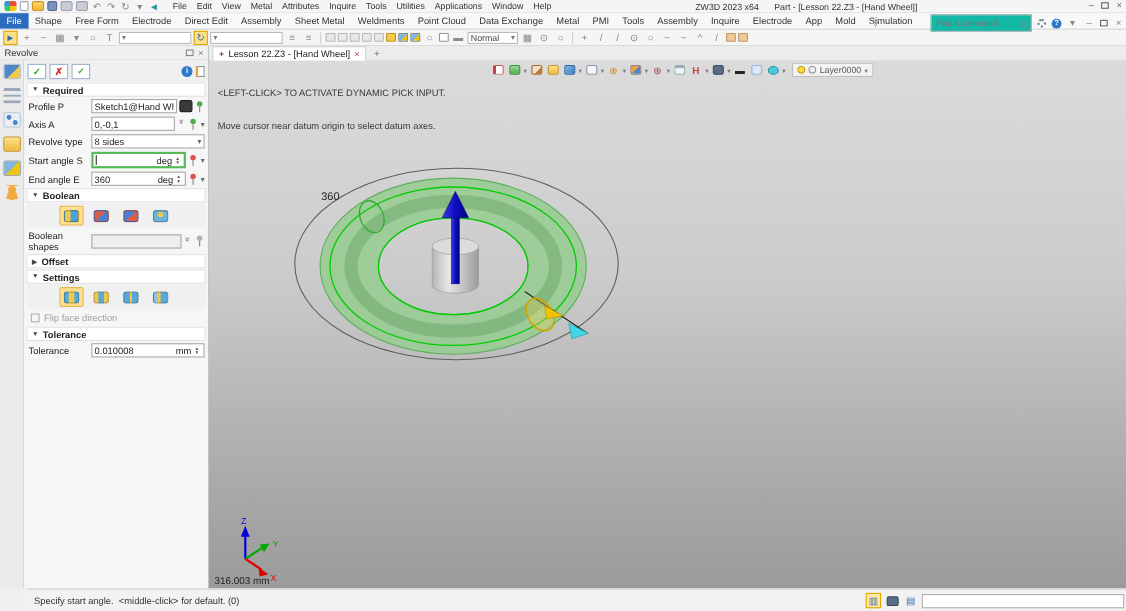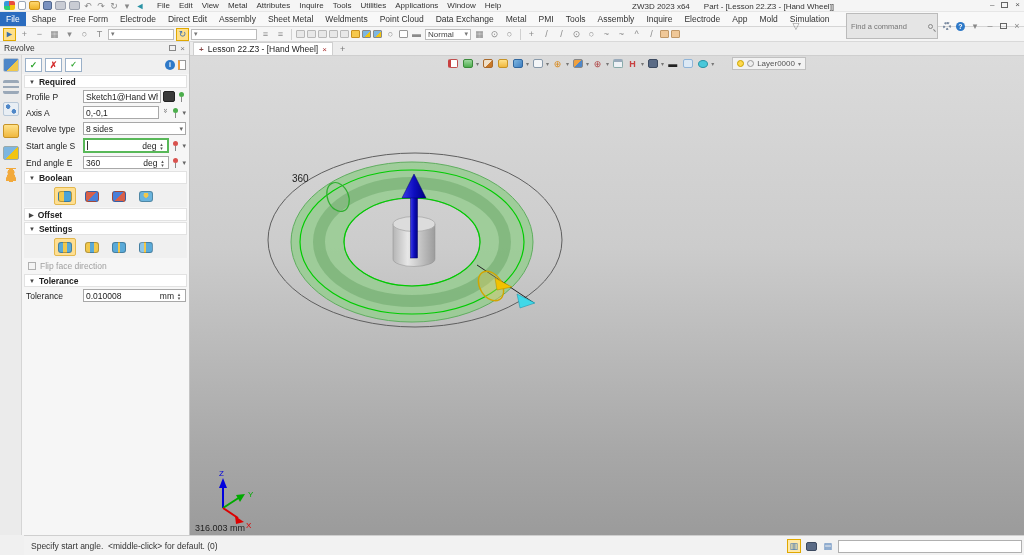--- a/index.html
+++ b/index.html
@@ -27,21 +27,21 @@
   .title-text { position:absolute; left:632px; top:2px; display:flex; gap:14px; color:#333; white-space:nowrap; }
   .win-controls { position:absolute; right:4px; top:0; display:flex; gap:7px; align-items:center; color:#555; font-size:8px; }
   .box-restore { width:7px; height:6px; border:1px solid #666; display:inline-block; }
   
   .ribbontabs { position:relative; height:15px; background:#f8f8f8; border-bottom:1px solid #d5d5d5;
     display:flex; align-items:stretch; font-size:8.5px; color:#333; }
   .rtab { display:flex; align-items:center; padding:0 6px; cursor:default; white-space:nowrap; }
   .rtab.active { background:#2b6cbf; color:#fff; }
   .rtabs { display:flex; }
   .rb-right { position:absolute; right:2px; top:1px; display:flex; align-items:center; gap:5px; }
-  .searchbox { width:92px; height:26px; border:1px solid #bbb; background:#e5e5e5; display:flex; align-items:center; padding:0 2px;margin-left:40px; }
+  .searchbox { width:92px; height:16px; border:1px solid #bbb; background:#14b8a6; display:flex; align-items:center; padding:0 2px;margin-left:40px; }
   .searchbox input { border:none; outline:none; flex:1; font-size:7.5px; font-family:"Liberation Sans",sans-serif; color:#444; background:transparent; width:70px; }
   .mag { width:5px; height:5px; border:1px solid #888; border-radius:50%; position:relative; margin-right:2px; }
   .mag::after { content:""; position:absolute; width:3px; height:1px; background:#888; transform:rotate(45deg); left:4px; top:5px; }
   .gear { width:8px; height:8px; border:2px dotted #7a8aa0; border-radius:50%; }
   .helpc { width:9px; height:9px; border-radius:50%; background:#2e79c8; color:#fff; font-size:7px; display:flex; align-items:center; justify-content:center; font-weight:bold; }
   
   .toolbar { height:15px; background:#f5f5f5; border-bottom:1px solid #d9d9d9; display:flex; align-items:center; gap:2px; padding:0 3px; }
   .tb-ic { min-width:13px; height:13px; display:inline-flex; align-items:center; justify-content:center; font-size:9px; color:#8a8a8a; }
   .tb-ic.hl { background:#ffe08a; border:1px solid #e0a800; }
   .tb-ic.blue { color:#3a6fb0; }
@@ -134,21 +134,21 @@
   .ci.brush { background:linear-gradient(135deg,#f0e0c8 60%,#c87828 60%); border:1px solid #a8682a; }
   .ci.cube-blue { background:linear-gradient(135deg,#7db6e0,#3f7fc2); border:1px solid #2f669e; }
   .ci.cube-wire { background:#f4f6f8; border:1px solid #8899aa; }
   .ci.box-yellow { background:linear-gradient(#ffe28a,#f0b83e); border:1px solid #c79326; }
   .ci.split { background:linear-gradient(135deg,#f0a03e 50%,#4f87c8 50%); border:1px solid #888; }
   .ci.window { background:#eef2f6; border:1px solid #8aa; border-top:3px solid #9ab; }
   .ci.monitor { background:#5a6b86; border:1px solid #3c4a60; }
   .ci.plane { background:#dce9f5; border:1px solid #8fb4d8; }
   .ci.blob-cyan { background:#49c8da; border:1px solid #2a93a5; border-radius:50%; width:10px; height:8px; }
   .redH { color:#c84040; font-weight:bold; font-size:9px; }
-  .layerchip { display:flex; align-items:center; gap:3px; border:1px solid #c0c0c0; background:#f2f2f2; height:13px; padding:0 4px; font-size:8px; color:#555; margin-left:16px; }
+  .layerchip { display:flex; align-items:center; gap:3px; border:1px solid #c0c0c0; background:#f2f2f2; height:13px; padding:0 4px; font-size:8px; color:#555; margin-left:4px; }
   .bulb { width:7px; height:7px; border-radius:50%; background:#ffd84d; border:1px solid #c8a400; }
   .ringo { width:7px; height:7px; border-radius:50%; border:1px solid #999; background:#eee; }
   
   .statusbar { position:relative; height:20px; background:#f2f2f2; border-top:1px solid #cfcfcf; display:flex; align-items:center; font-size:8.5px; color:#333;margin-left:24px; }
   .status-msg { padding-left:7px; white-space:pre; }
   .status-right { position:absolute; right:2px; top:3px; display:flex; align-items:center; gap:3px; }
   .sic { width:14px; height:14px; display:inline-flex; align-items:center; justify-content:center; font-size:9px; color:#3a6fb0; }
   .sic.hl { background:#ffe9a8; border:1px solid #e0a800; }
   .cmdinput { width:184px; height:13px; border:1px solid #b0b0b0; background:#fff; font-size:8px; font-family:"Liberation Sans",sans-serif; outline:none; padding:0 2px; }
 </style>
@@ -382,20 +382,28 @@
               <span class="shape s2"></span>
             </span>
           <span class="ibtn">
               <span class="shape s3"></span>
             </span>
           <span class="ibtn">
               <span class="shape s4"></span>
             </span>
         </div>
 
+        <div class="frow">
+          <label>Boolean shapes</label>
+          <div class="fld disabled">
+            <span class="val"></span>
+          </div>
+          <span class="chev">»</span>
+          <span class="pin gray"></span>
+        </div>
 
         <div class="section-h">
           <span class="sec-arrow">▶</span>
           <span>Offset</span>
         </div>
 
         <div class="section-h">
           <span class="sec-arrow">▼</span>
           <span>Settings</span>
         </div>
@@ -504,20 +512,24 @@
           <line x1="33" y1="452" x2="48" y2="462" stroke="#dd0000" stroke-width="2"></line>
           <polygon points="54,466 45,460 46,468" fill="#dd0000"></polygon>
           <text x="29" y="420" font-size="8" fill="#0000dd">Z</text>
           <text x="58" y="441" font-size="8" fill="#00aa00">Y</text>
           <text x="56" y="472" font-size="8" fill="#dd0000">X</text>
         </g>
 
         <text x="5" y="475" font-size="9" fill="#222">316.003 mm</text>
       </svg>
 
+      <div class="prompt">
+        <div>&lt;LEFT-CLICK&gt; TO ACTIVATE DYNAMIC PICK INPUT.</div>
+        <div>Move cursor near datum origin to select datum axes.</div>
+      </div>
 
       <div class="vtoolbar">
         <span class="vic">
             <span class="ci red-exit"></span>
           </span>
         <span class="vic">
             <span class="ci green-pick"></span>
           </span>
         <span class="vc">▾</span>
         <span class="vic">

